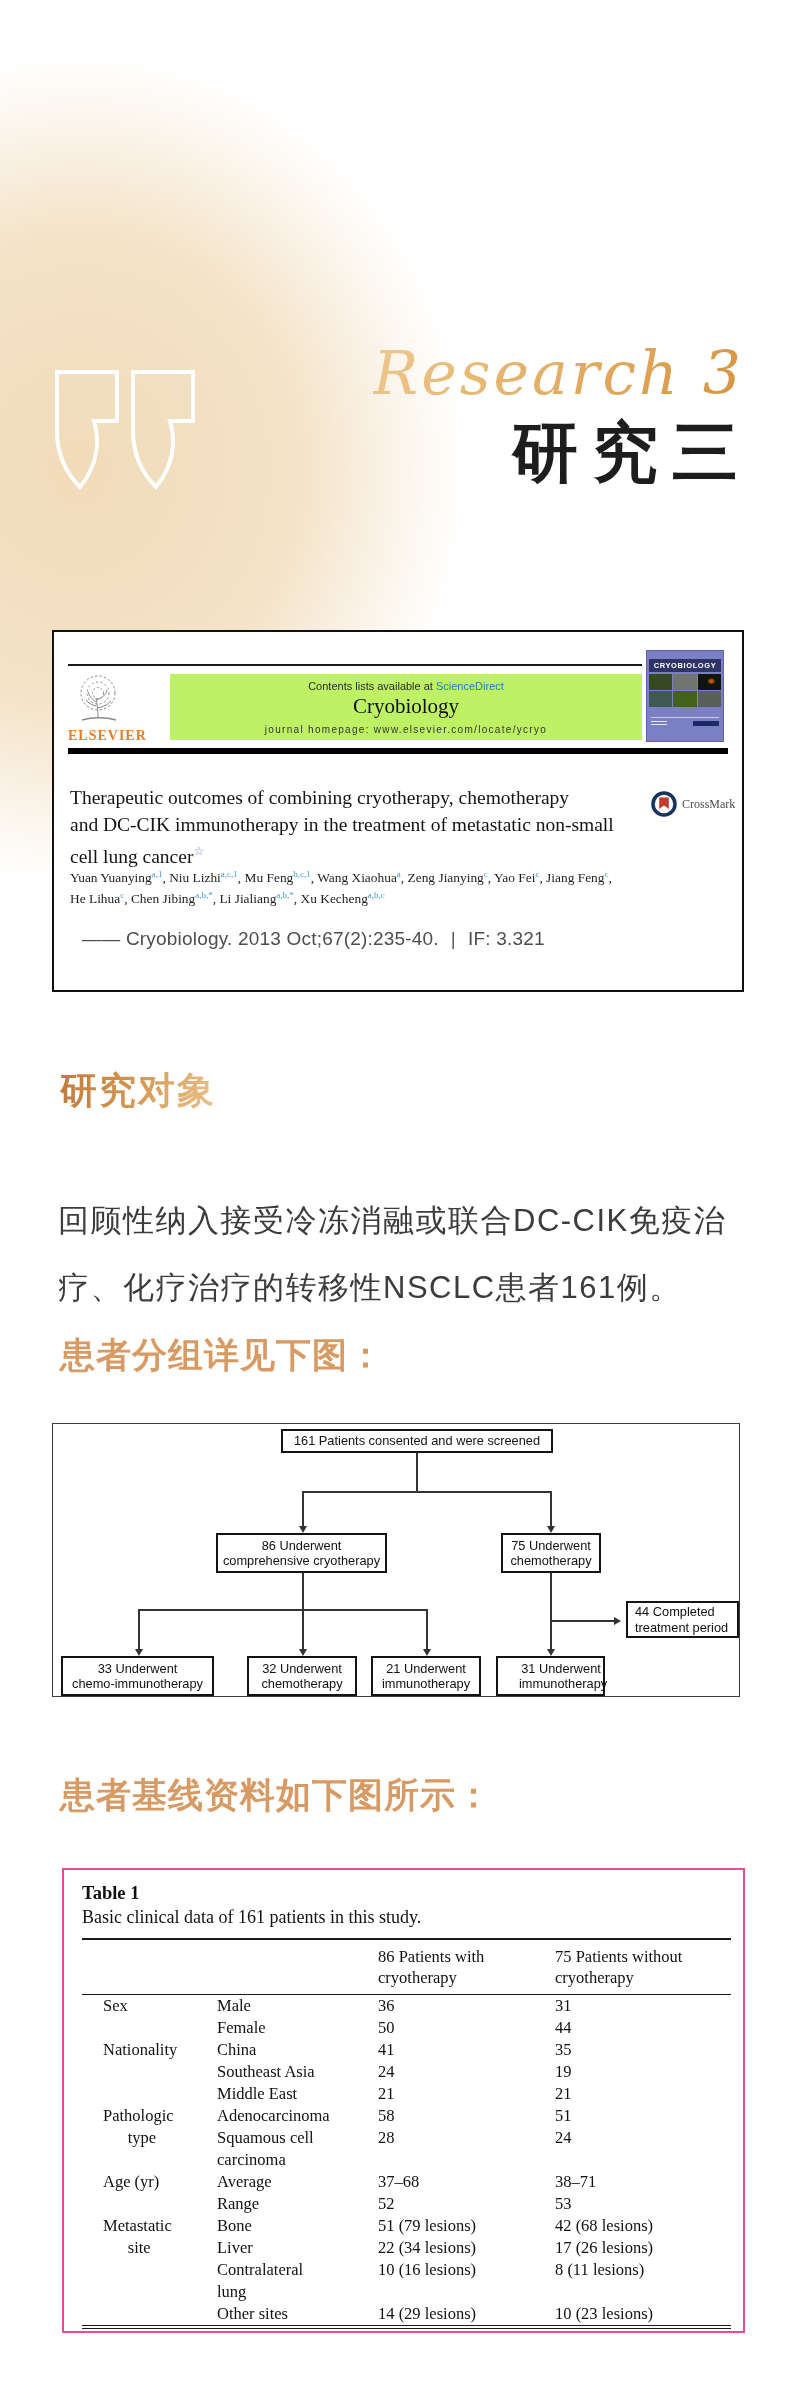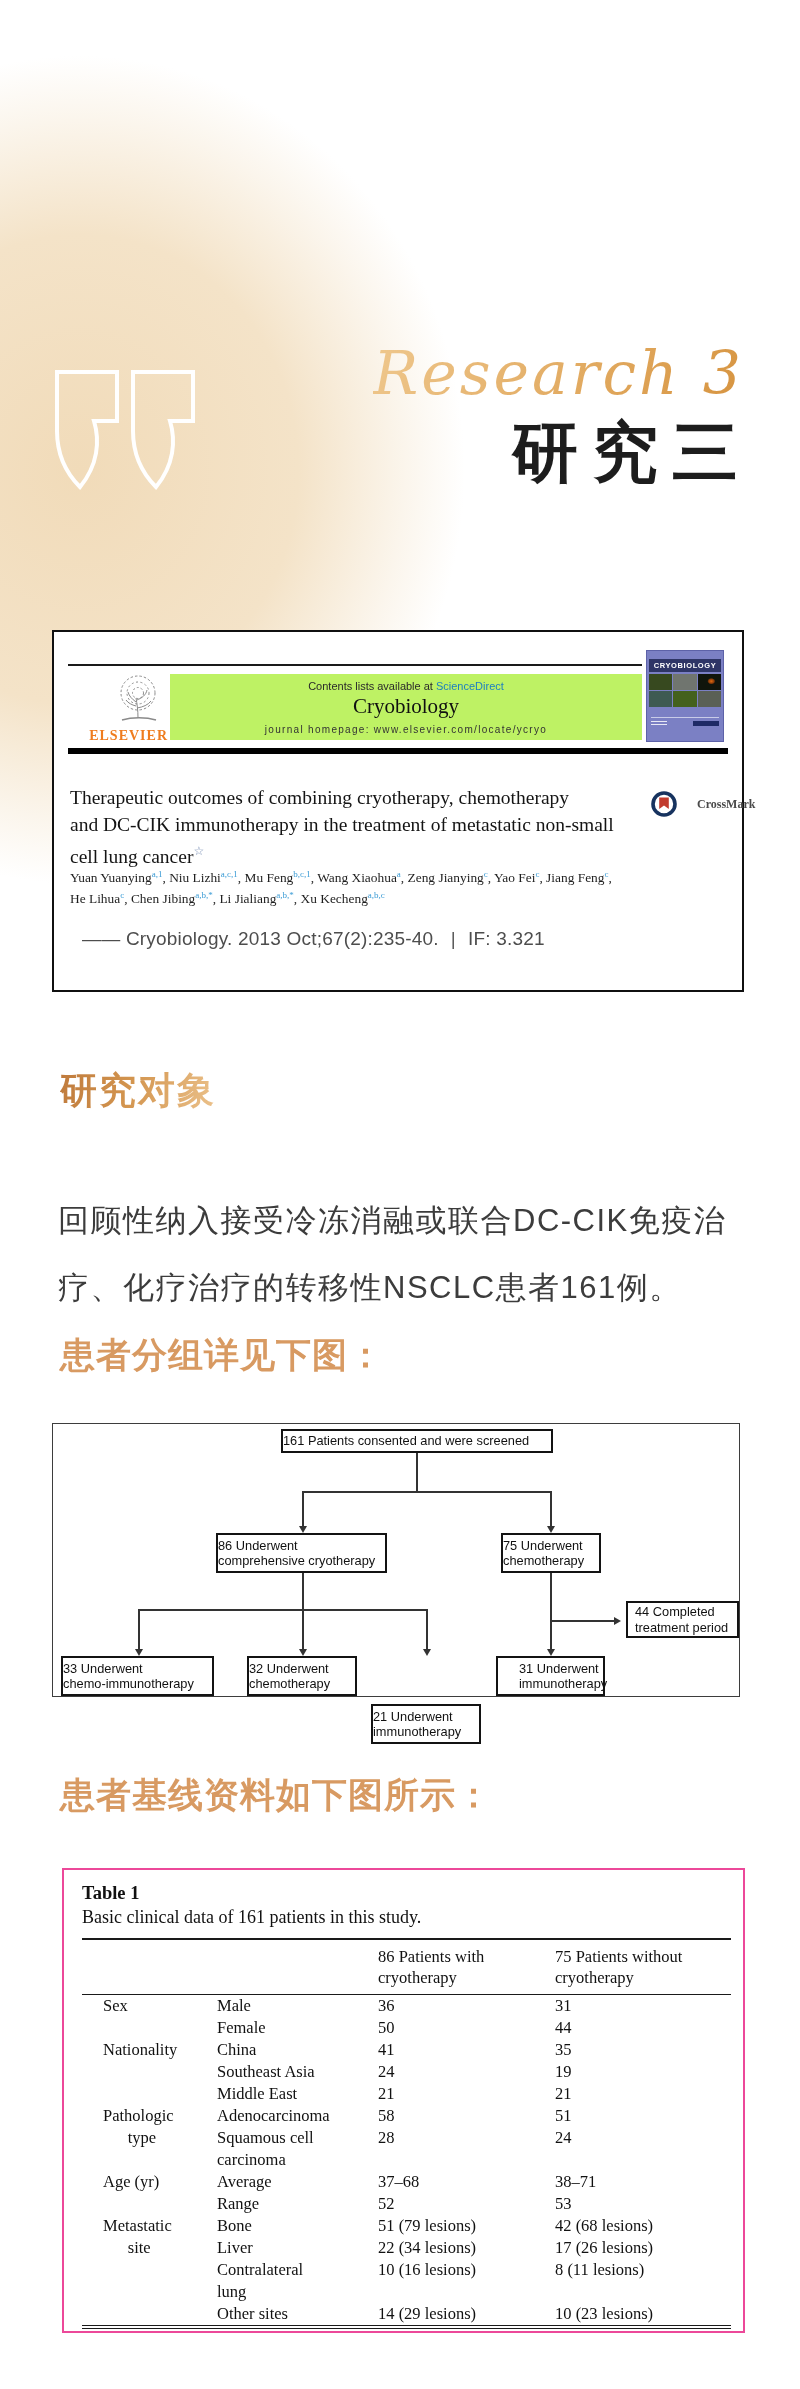--- a/index.html
+++ b/index.html
@@ -20,21 +20,21 @@
     background:linear-gradient(120deg,#efc88e 0%,#e2ab62 55%,#d6933f 100%);
     -webkit-background-clip:text; background-clip:text; -webkit-text-fill-color:transparent; color:#dda45c; }
   .cn-title { position:absolute; right:48px; top:408px; font-family:"Liberation Serif",serif;
     font-size:66px; font-weight:700; color:#1d1d1d; letter-spacing:14px; white-space:nowrap; }
 
   
   .jcard { position:absolute; left:52px; top:630px; width:692px; height:362px;
     background:#fff; border:2px solid #101010; }
   .thin-rule  { position:absolute; left:14px; top:32px;  width:574px; height:2px; background:#1a1a1a; }
   .thick-rule { position:absolute; left:14px; top:116px; width:660px; height:6px; background:#000; }
-  .elsevier { position:absolute; left:14px; top:40px; width:100px; height:72px; text-align:right; }
+  .elsevier { position:absolute; left:14px; top:40px; width:100px; height:72px; text-align:left; }
   .elsevier .label { font-family:"Liberation Serif",serif; font-weight:700; font-size:14px;
     letter-spacing:1px; color:#ef7c1e; margin-top:-2px; }
   .banner { position:absolute; left:116px; top:42px; width:472px; height:66px; background:#bef264;
     text-align:center; color:#2a2a2a; }
   .banner .line1 { font-size:11px; padding-top:6px; }
   .banner .line1 .sd { color:#1c7fc0; }
   .banner .jname { font-family:"Liberation Serif",serif; font-size:21px; color:#101010; margin-top:2px; }
   .banner .homepage { font-size:10px; letter-spacing:1.3px; margin-top:5px; color:#333; }
 
   .cover { position:absolute; left:592px; top:18px; width:78px; height:92px; background:#7b80c4;
@@ -47,42 +47,42 @@
   .cover .t3 { background:radial-gradient(5px 4px at 58% 45%, #e06a10 0%, #8a3a08 55%, #10150c 80%); }
   .cover .t4 { background:#3e5a52; } .cover .t5 { background:#44611d; } .cover .t6 { background:#5a6055; }
   .cover .foot { margin:10px 4px 0 4px; border-top:1px solid #c9cce8; position:relative; height:12px; }
   .cover .foot .chip { position:absolute; right:0; top:3px; width:26px; height:5px; background:#1e2a66; }
   .cover .foot .tiny { position:absolute; left:0; top:3px; width:16px; height:1px; background:#e8e9f5;
     box-shadow:0 3px 0 #e8e9f5; }
 
   .atitle { position:absolute; left:16px; top:152px; width:560px; font-family:"Liberation Serif",serif;
     font-size:19.5px; line-height:27px; color:#141414; }
   .atitle sup { font-size:12px; color:#7a8fb5; }
-  .crossmark { position:absolute; left:596px; top:158px; display:flex; align-items:center; gap:19px;font-weight:bold; }
+  .crossmark { position:absolute; left:596px; top:158px; display:flex; align-items:center; gap:4px; }
   .crossmark .cmlabel { font-size:12px; color:#4a4a4a; font-family:"Liberation Serif",serif; }
   .authors { position:absolute; left:16px; top:234px; width:652px; font-family:"Liberation Serif",serif;
     font-size:13.4px; line-height:17.5px; color:#1d1d1d; }
   .authors sup { color:#3a9bd5; font-size:9px; }
   .citation { position:absolute; left:28px; top:296px; font-size:19px; color:#4d4d4d; letter-spacing:.2px; }
   .citation .sep { margin:0 12px; color:#5a5a5a; }
 
   
   .h-gold { position:absolute; left:60px; top:1066px; font-family:"Liberation Serif",serif;
     font-weight:700; font-size:37px; letter-spacing:2px;
     background:linear-gradient(105deg,#bf7a3c 0%,#d3954f 45%,#ecc38d 100%);
     -webkit-background-clip:text; background-clip:text; -webkit-text-fill-color:transparent; color:#c98a4a; }
   .body-text { position:absolute; left:58px; top:1187px; width:700px; font-size:31px;
     line-height:67px; color:#3c3c3c; letter-spacing:1.5px; }
   .h-orange { position:absolute; left:60px; font-weight:700; font-size:35px; color:#d89a62; letter-spacing:1px; }
   .h-orange.g1 { top:1332px; } .h-orange.g2 { top:1772px; }
 
   
   .flow { position:absolute; left:52px; top:1423px; width:688px; height:274px;
     border:1.5px solid #3d3d3d; background:#fff; font-size:12.8px; line-height:15.5px; color:#111; }
-  .fbox { position:absolute; border:2px solid #131313; background:#fff; text-align:left;
+  .fbox { position:absolute; border:2px solid #131313; background:#fff; text-align:center;
     display:flex; flex-direction:column; justify-content:center; }
   .fbox.heavy { border-width:2.5px; }
   .ln { position:absolute; background:#333; }
   .arr-d { position:absolute; width:0; height:0; border-left:4.5px solid transparent;
     border-right:4.5px solid transparent; border-top:7px solid #333; }
   .arr-r { position:absolute; width:0; height:0; border-top:4.5px solid transparent;
     border-bottom:4.5px solid transparent; border-left:7px solid #333; }
 
   
   .tcard { position:absolute; left:62px; top:1868px; width:683px; height:465px;
@@ -203,21 +203,21 @@
     <div class="ln" style="left:373px;top:187px;width:2px;height:38px;"></div>
     <div class="arr-d" style="left:369.5px;top:225px;"></div>
 
     <div class="ln" style="left:497px;top:149px;width:2px;height:76px;"></div>
     <div class="arr-d" style="left:493.5px;top:225px;"></div>
     <div class="ln" style="left:499px;top:196px;width:62px;height:2px;"></div>
     <div class="arr-r" style="left:561px;top:192.5px;"></div>
 
     <div class="fbox heavy" style="left:8px;top:232px;width:153px;height:40px;">33 Underwent<br>chemo-immunotherapy</div>
     <div class="fbox heavy" style="left:194px;top:232px;width:110px;height:40px;">32 Underwent<br>chemotherapy</div>
-    <div class="fbox heavy" style="left:318px;top:232px;width:110px;height:40px;margin-top:48px;">21 Underwent<br>immunotherapy</div>
+    <div class="fbox heavy" style="left:318px;top:232px;width:110px;height:40px;">21 Underwent<br>immunotherapy</div>
     <div class="fbox heavy" style="left:443px;top:232px;width:109px;height:40px;padding-left:21px;">31 Underwent<br>immunotherapy</div>
     <div class="fbox" style="left:573px;top:177px;width:113px;height:37px;text-align:left;padding-left:7px;">44 Completed<br>treatment period</div>
   </div>
 
   <div class="h-orange g2">患者基线资料如下图所示：</div>
 
   <div class="tcard">
     <div class="ttitle">Table 1</div>
     <div class="tcaption">Basic clinical data of 161 patients in this study.</div>
     <table class="datatable">

